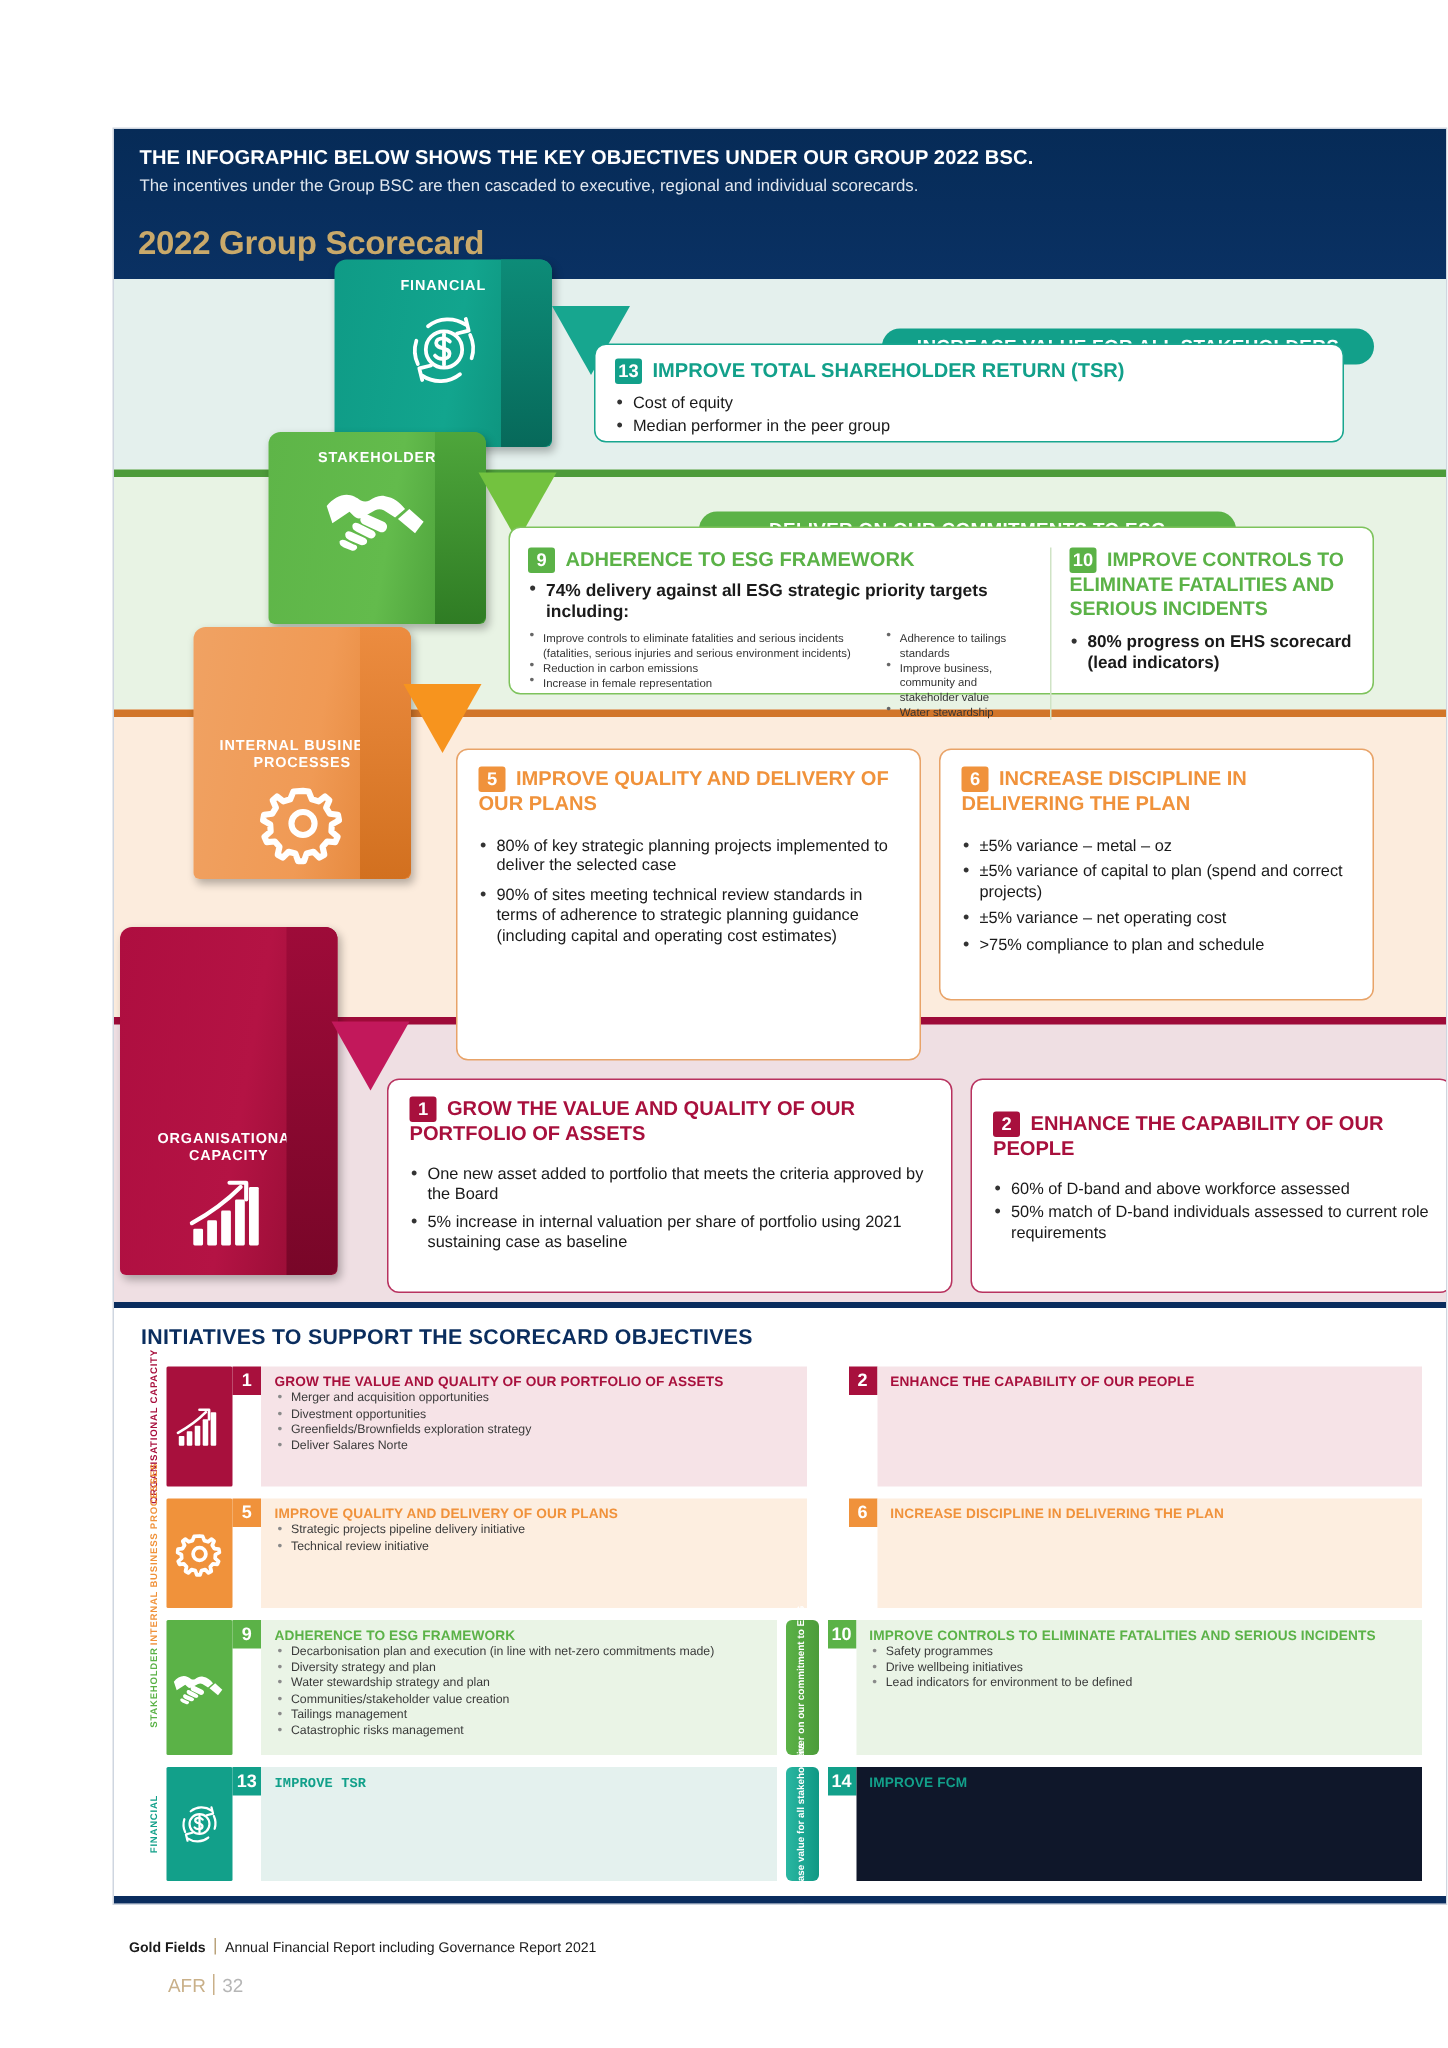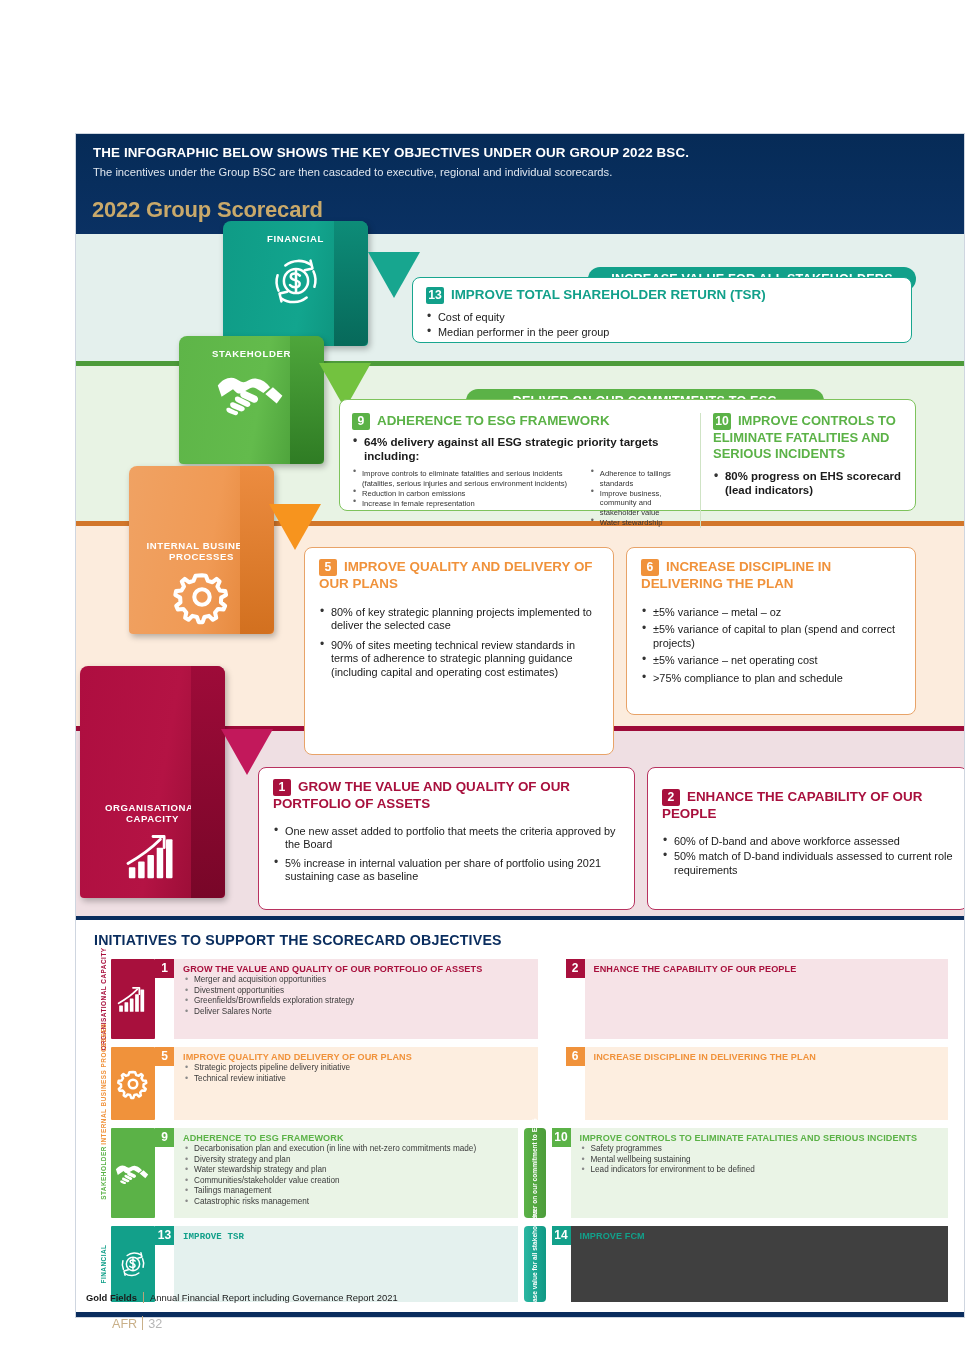--- a/index.html
+++ b/index.html
@@ -5,21 +5,21 @@
   html,body{margin:0;padding:0;}
   body{
     width:965px;height:1365px;background:#ffffff;
     font-family:"Liberation Sans", sans-serif;
     -webkit-font-smoothing:antialiased;
   }
   .page{position:relative;width:965px;height:1365px;overflow:hidden;}
 
   
   .info-frame{position:absolute;left:75px;top:85px;width:890px;height:1185px;
-    background:#ffffff;border:1px solid #cfd6e0;box-sizing:border-box;overflow:hidden;margin-top:48px;}
+    background:#ffffff;border:1px solid #cfd6e0;box-sizing:border-box;overflow:hidden;}
 
   
   .hdr{position:absolute;left:0;top:0;width:890px;height:100px;background:#0a2d5e;
     background:linear-gradient(180deg,#062b57 0%,#0a3163 100%);}
   .hdr h1{margin:0;position:absolute;left:17px;top:11px;color:#fff;font-size:13.4px;
     font-weight:bold;letter-spacing:.1px;}
   .hdr p{margin:0;position:absolute;left:17px;top:32px;color:#dfe6ee;font-size:11.2px;}
   .hdr .big{position:absolute;left:16px;top:63px;color:#c9a96a;font-size:22px;font-weight:bold;letter-spacing:-.2px;}
 
   
@@ -204,39 +204,39 @@
         </svg>
       </div>
     </div>
 
     <div class="arrow ar-fin"></div>
     <div class="arrow ar-stk"></div>
     <div class="arrow ar-ibp"></div>
     <div class="arrow ar-oc"></div>
 
     <div class="pill fin" style="left:512px;top:133px;width:300px;">INCREASE VALUE FOR ALL STAKEHOLDERS</div>
-    <div class="card fin" style="left:336px;top:143px;width:500px;height:66px;padding:9px 13px;">
+    <div class="card fin" style="left:320px;top:143px;width:500px;height:66px;padding:9px 13px;">
       <div class="ctitle fin">
         <span class="num fin">13</span><span>IMPROVE TOTAL SHAREHOLDER RETURN (TSR)</span>
       </div>
       <ul class="blist">
         <li>Cost of equity</li>
         <li>Median performer in the peer group</li>
       </ul>
     </div>
 
     <div class="pill stk" style="left:390px;top:255px;width:330px;">DELIVER ON OUR COMMITMENTS TO ESG</div>
     <div class="card stk" style="left:263px;top:265px;width:577px;height:112px;padding:13px 12px 8px 12px;">
       <div style="display:flex;">
         <div style="flex:0 0 338px;padding-right:10px;border-right:1px solid #cfe3c5;">
           <div class="ctitle stk">
             <span class="num stk">9</span><span>ADHERENCE TO ESG FRAMEWORK</span>
           </div>
           <ul class="blist bold" style="margin-top:5px;">
-            <li>64% delivery against all ESG strategic priority targets including:</li>
+            <li>74% delivery against all ESG strategic priority targets including:</li>
           </ul>
           <div class="twocol" style="margin-top:3px;">
             <ul class="sublist">
               <li>Improve controls to eliminate fatalities and serious incidents (fatalities, serious injuries and serious environment incidents)</li>
               <li>Reduction in carbon emissions</li>
               <li>Increase in female representation</li>
             </ul>
             <ul class="sublist">
               <li>Adherence to tailings standards</li>
               <li>Improve business, community and stakeholder value</li>
@@ -392,21 +392,21 @@
         <div class="sidetab" style="background:linear-gradient(90deg,#5bb247,#4c9c3a);">
           <span>Deliver on our commitment to ESG</span>
         </div>
       </div>
       <div class="cellwrap">
         <div class="inum" style="background:#5bb247;">10</div>
         <div class="ibody" style="background:#eaf4e6;">
           <h4 style="color:#5bb247;">IMPROVE CONTROLS TO ELIMINATE FATALITIES AND SERIOUS INCIDENTS</h4>
           <ul>
             <li>Safety programmes</li>
-            <li>Mental wellbeing sustaining</li>
+            <li>Drive wellbeing initiatives</li>
             <li>Lead indicators for environment to be defined</li>
           </ul>
         </div>
       </div>
     </div>
 
     <div class="irow" style="top:1092px;height:76px;">
       <div class="vlabel">
         <span style="color:#12a08a;">FINANCIAL</span>
       </div>
@@ -427,21 +427,21 @@
         <div class="inum" style="background:#12a08a;">13</div>
         <div class="ibody" style="background:#e4f1ee;">
           <h4 style="color:#12a08a;font-family:Liberation Mono, monospace;">IMPROVE TSR</h4>
         </div>
         <div class="sidetab" style="background:linear-gradient(90deg,#2ab7a2,#0f9884);">
           <span>Increase value for all stakeholders</span>
         </div>
       </div>
       <div class="cellwrap">
         <div class="inum" style="background:#12a08a;">14</div>
-        <div class="ibody" style="background:#404040;">
+        <div class="ibody" style="background:#0f172a;">
           <h4 style="color:#12a08a;">IMPROVE FCM</h4>
         </div>
       </div>
     </div>
 
     <div style="position:absolute;left:0;top:1178px;width:890px;height:7px;background:#0a2d5e;"></div>
   </div>
 
   <div class="foot">
     <b>Gold Fields</b><span class="bar"></span><span>Annual Financial Report including Governance Report 2021</span>

